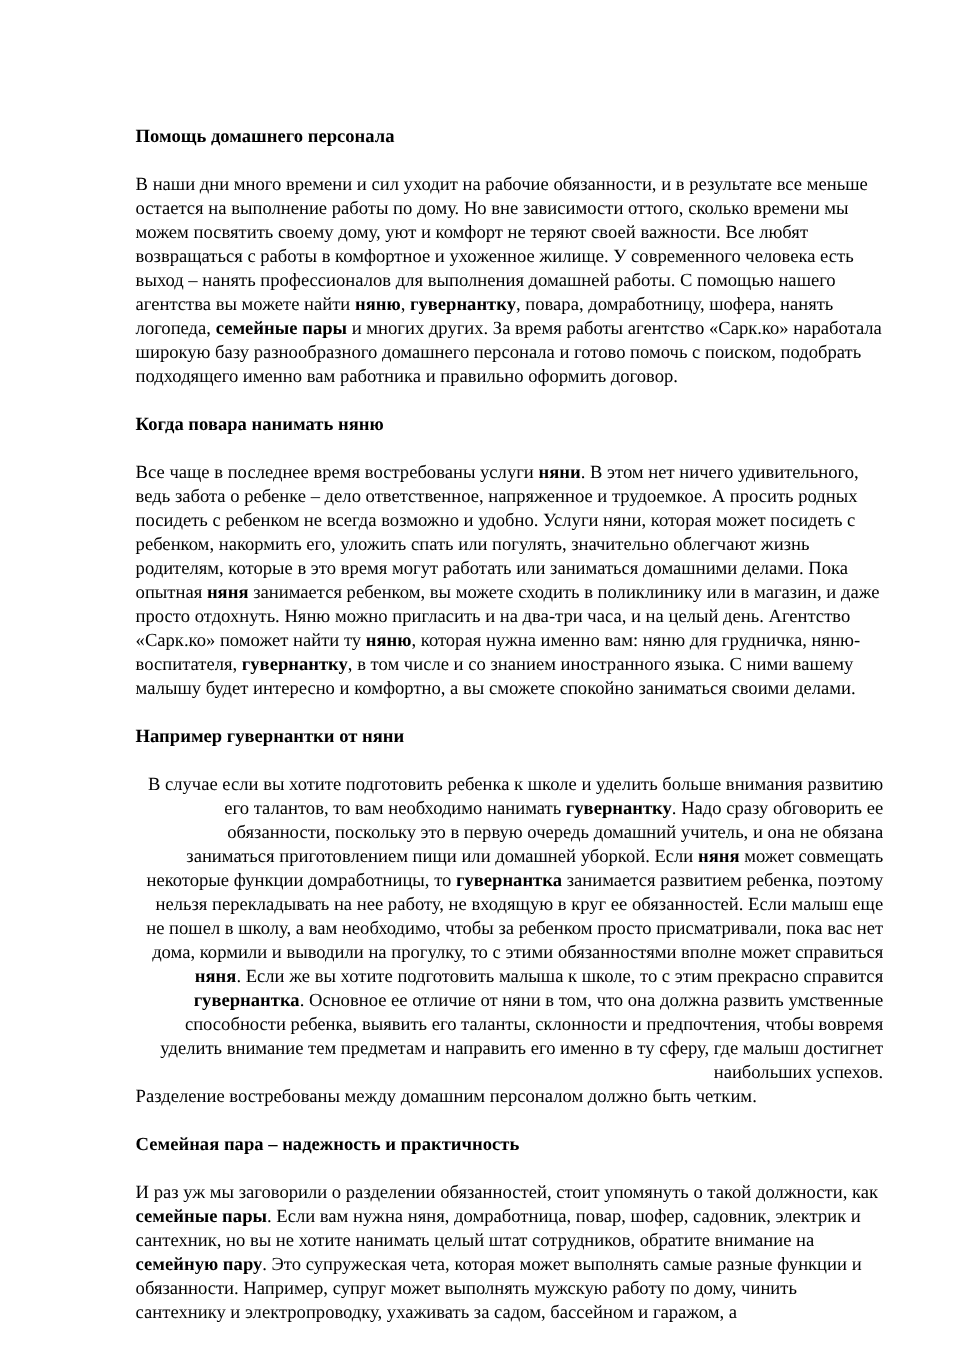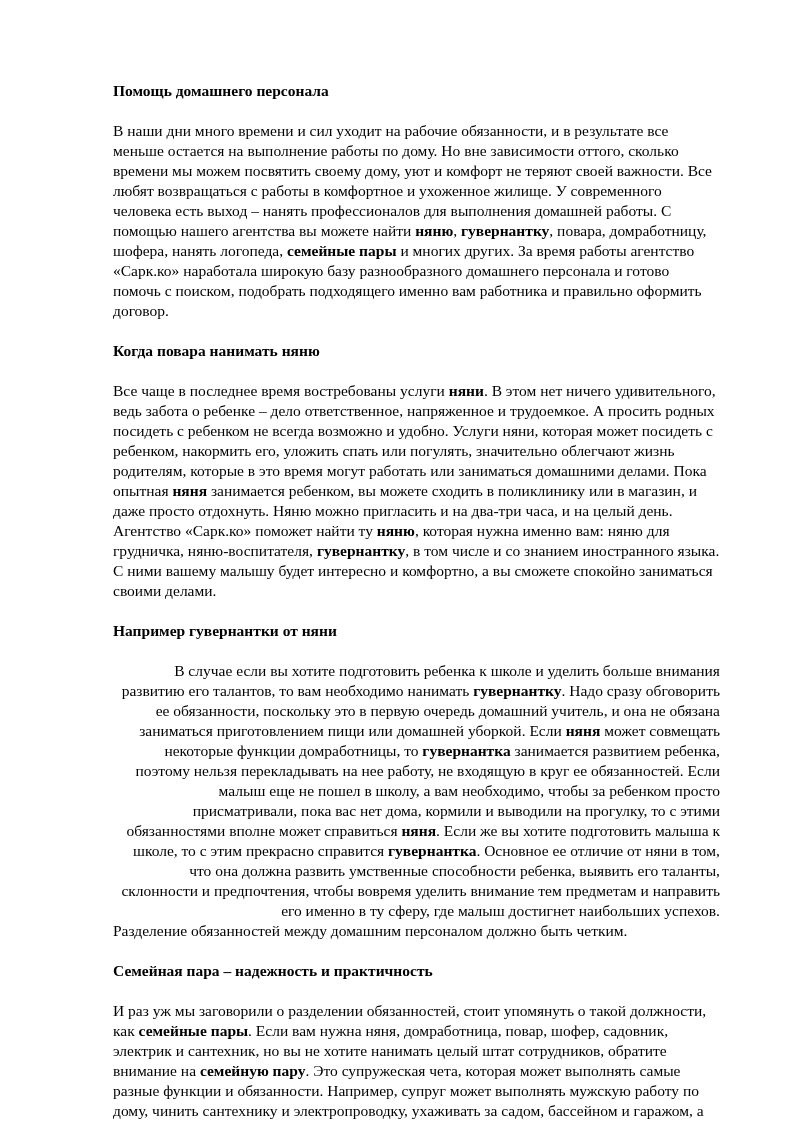--- a/index.html
+++ b/index.html
@@ -6,36 +6,36 @@
     margin: 0;
     padding: 0;
     background: #ffffff;
   }
   .page {
     position: relative;
     width: 794px;
     height: 1123px;
     background: #ffffff;
     box-sizing: border-box;
-    padding: 81px 58px 40px 113px;
+    padding: 104px 58px 40px 113px;
     overflow: hidden;
     font-family: "Liberation Serif", "DejaVu Serif", serif;
     font-size: 15.5px;
     line-height: 20px;
     color: #000000;
     text-align: left;
   }
   .heading {
     font-size: 15.5px;
     line-height: 20px;
     font-weight: bold;
     margin: 0 0 20px 0;
   }
   .para {
-    margin: 0 16px 20px 0;
+    margin: 0 0 20px 0;
   }
   .para.tight {
     margin-bottom: 0;
     text-align: right;
   }
   .para b {
     font-weight: bold;
   }
 </style>
 </head>
@@ -49,21 +49,21 @@
   </section>
 
   <section>
     <h2 class="heading">Когда повара нанимать няню</h2>
     <p class="para"><span>Все чаще в последнее время востребованы услуги </span><b>няни</b><span>. В этом нет ничего удивительного, ведь забота о ребенке – дело ответственное, напряженное и трудоемкое. А просить родных посидеть с ребенком не всегда возможно и удобно. Услуги няни, которая может посидеть с ребенком, накормить его, уложить спать или погулять, значительно облегчают жизнь родителям, которые в это время могут работать или заниматься домашними делами. Пока опытная </span><b>няня</b><span> занимается ребенком, вы можете сходить в поликлинику или в магазин, и даже просто отдохнуть. Няню можно пригласить и на два-три часа, и на целый день. Агентство «Сарк.ко» поможет найти ту </span><b>няню</b><span>, которая нужна именно вам: няню для грудничка, няню-воспитателя, </span><b>гувернантку</b><span>, в том числе и со знанием иностранного языка. С ними вашему малышу будет интересно и комфортно, а вы сможете спокойно заниматься своими делами.</span></p>
   </section>
 
   <section>
     <h2 class="heading">Например гувернантки от няни</h2>
     <p class="para tight"><span>В случае если вы хотите подготовить ребенка к школе и уделить больше внимания развитию его талантов, то вам необходимо нанимать </span><b>гувернантку</b><span>. Надо сразу обговорить ее обязанности, поскольку это в первую очередь домашний учитель, и она не обязана заниматься приготовлением пищи или домашней уборкой. Если </span><b>няня</b><span> может совмещать некоторые функции домработницы, то </span><b>гувернантка</b><span> занимается развитием ребенка, поэтому нельзя перекладывать на нее работу, не входящую в круг ее обязанностей. Если малыш еще не пошел в школу, а вам необходимо, чтобы за ребенком просто присматривали, пока вас нет дома, кормили и выводили на прогулку, то с этими обязанностями вполне может справиться </span><b>няня</b><span>. Если же вы хотите подготовить малыша к школе, то с этим прекрасно справится </span><b>гувернантка</b><span>. Основное ее отличие от няни в том, что она должна развить умственные способности ребенка, выявить его таланты, склонности и предпочтения, чтобы вовремя уделить внимание тем предметам и направить его именно в ту сферу, где малыш достигнет наибольших успехов.</span></p>
-    <p class="para"><span>Разделение обязанностей между домашним персоналом должно быть четким.</span></p>
+    <p class="para"><span>Разделение востребованы между домашним персоналом должно быть четким.</span></p>
   </section>
 
   <section>
     <h2 class="heading">Семейная пара – надежность и практичность</h2>
     <p class="para"><span>И раз уж мы заговорили о разделении обязанностей, стоит упомянуть о такой должности, как </span><b>семейные пары</b><span>. Если вам нужна няня, домработница, повар, шофер, садовник, электрик и сантехник, но вы не хотите нанимать целый штат сотрудников, обратите внимание на </span><b>семейную пару</b><span>. Это супружеская чета, которая может выполнять самые разные функции и обязанности. Например, супруг может выполнять мужскую работу по дому, чинить сантехнику и электропроводку, ухаживать за садом, бассейном и гаражом, а</span></p>
   </section>
 
 </div>
 
 </body></html>

